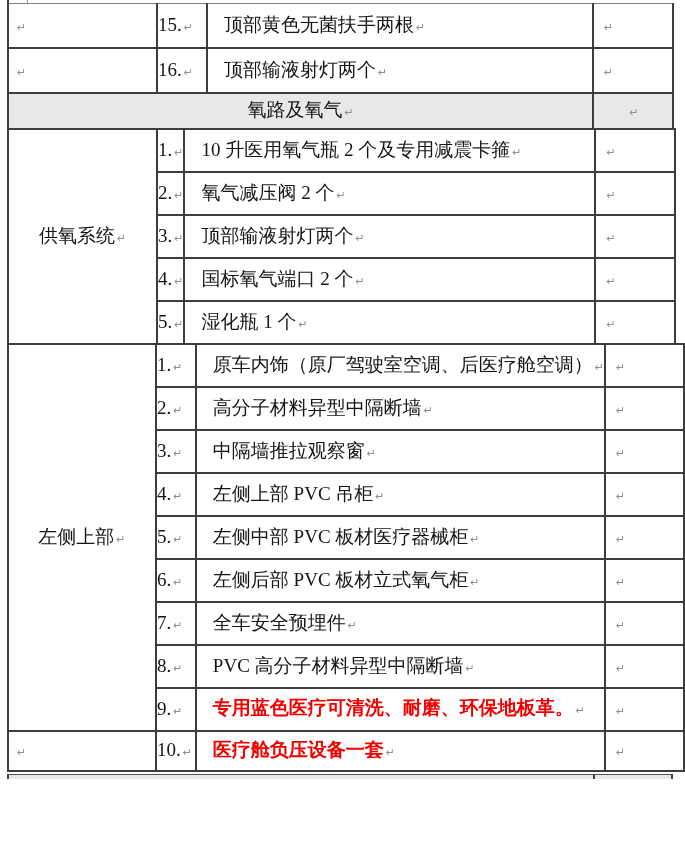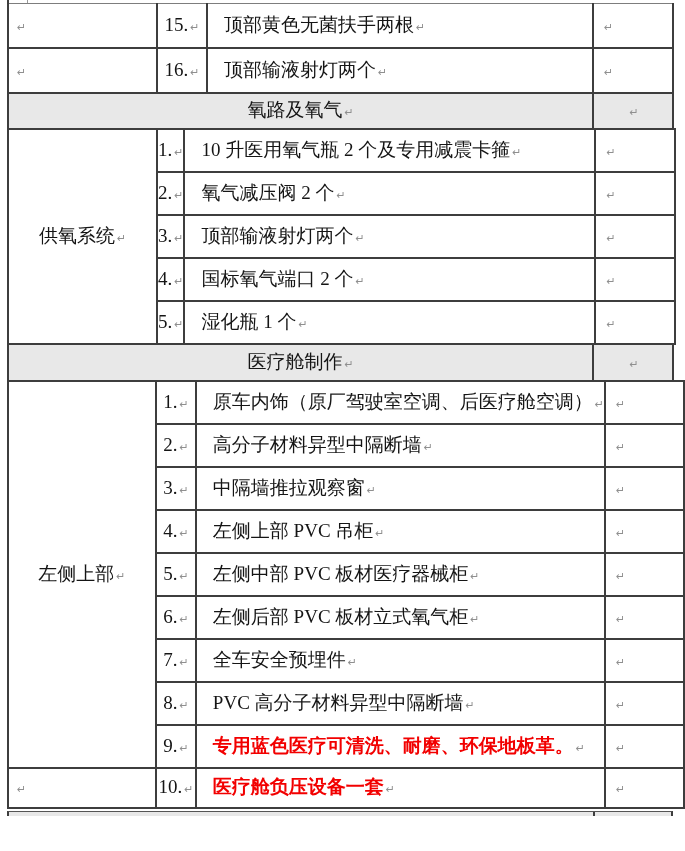--- a/index.html
+++ b/index.html
@@ -16,29 +16,29 @@
   .doc { position:absolute; left:0; top:3px; }
 
   table { border-collapse:collapse; table-layout:fixed; margin-left:7px; }
   .stacked { margin-top:-2px; }
   td {
     border:2px solid #3d3d3d; padding:0; vertical-align:middle;
     font-size:19px; line-height:1.2; overflow:hidden; white-space:nowrap;
   }
   .tbl-top td.row-top-edge { border-top:1px solid #7d7d7d; }
 
-  .num-cell  { text-align:center; }
+  .num-cell  { }
   .desc-cell { padding-left:16px; text-align:left; }
   .cat-cell  { text-align:center; }
   .cat-empty { text-align:left; padding-left:6px; }
   .fourth    { position:relative; padding-left:8px; text-align:left; }
   .hdr td    { background:#e8e8e8; text-align:center; }
   .hdr .fourth { text-align:center; padding-left:0; }
 
-  .red-row .desc-text { color:#f20000; font-weight:bold; }
+  .red-row .desc-text { color:#f20000; font-weight:bold;font-family:Liberation Mono, monospace; }
 
   .mark {
     font-family:"DejaVu Sans",sans-serif; font-style:normal;
     color:#8f8f8f; font-size:11px; margin-left:2px; vertical-align:baseline;
   }
 
   
   .sliver {
     position:relative; margin-left:7px; margin-top:2px; width:662px; height:4px;
     background:#e8e8e8; border-left:2px solid #3d3d3d; border-right:2px solid #3d3d3d;
@@ -121,32 +121,20 @@
         <td class="fourth"><span class="mark">↵</span></td>
       </tr>
       <tr style="height:43px">
         <td class="num-cell"><span>5.</span><span class="mark">↵</span></td>
         <td class="desc-cell"><span class="desc-text">湿化瓶 1 个</span><span class="mark">↵</span></td>
         <td class="fourth"><span class="mark">↵</span></td>
       </tr>
     </tbody>
       </table>
 
-    <table class="stacked hdr">
-      <colgroup>
-          <col style="width:585px">
-          <col style="width:80px">
-        </colgroup>
-      <tbody>
-          <tr style="height:37px">
-        <td><span>医疗舱制作</span><span class="mark">↵</span></td>
-        <td class="fourth"><span class="mark">↵</span></td>
-      </tr>
-    </tbody>
-      </table>
 
     <table class="stacked">
       <colgroup>
           <col style="width:149px">
           <col style="width:40px">
           <col style="width:396px">
           <col style="width:80px">
         </colgroup>
       <tbody>
           <tr style="height:43px">

